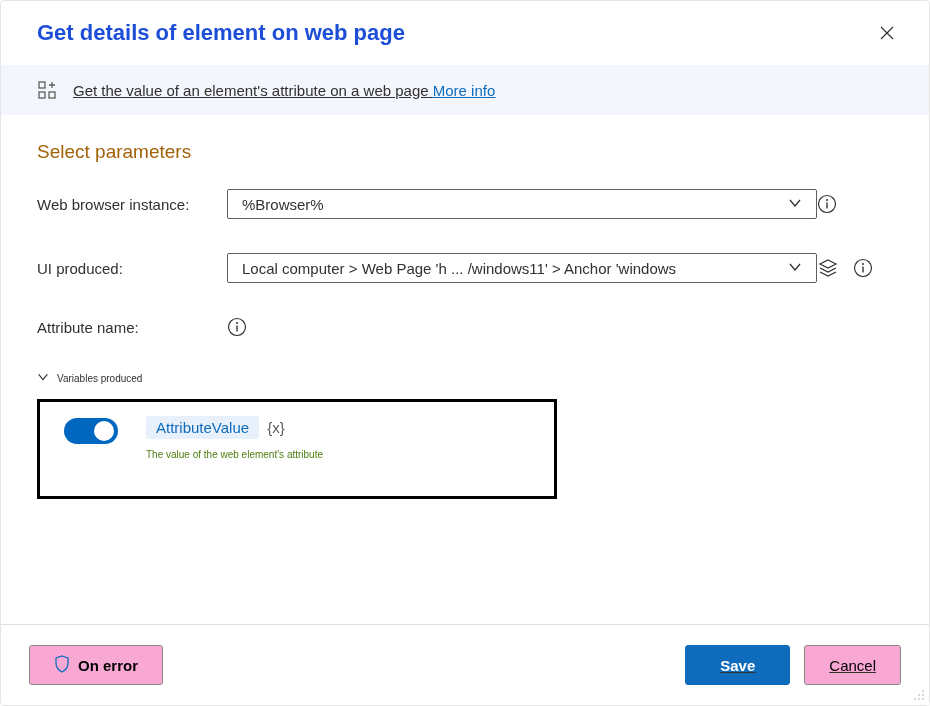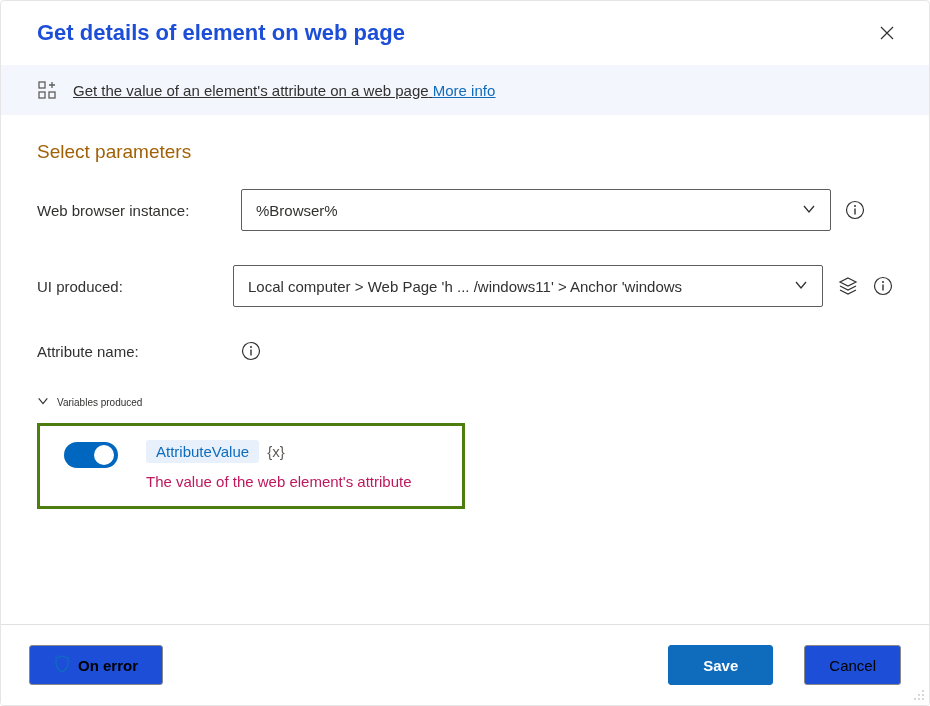--- a/index.html
+++ b/index.html
@@ -26,62 +26,62 @@
   align-items: center;
   padding: 14px 36px;
   gap: 14px;
   font-size: 15px;
 }
 .info-bar-icon { width: 22px; height: 22px; display: flex; align-items: center; color: #605e5c; }
 .info-bar-text { color: #323130; text-decoration: underline; }
 .more-info { color: #0f6cbd; text-decoration: underline; cursor: pointer; }
 .body-scroll { flex: 1; overflow-y: auto; padding: 26px 36px 10px 36px; }
 .section-title { font-size: 19px; font-weight: 400; margin-bottom: 26px; color: #a16207; }
-.param-row { display: flex; align-items: center; margin-bottom: 34px; gap: 14px; }
+.param-row { display: flex; align-items: center; margin-bottom: 34px; }
 .param-label { width: 190px; font-size: 15px; color: #323130; }
 .param-control {
   flex: 0 0 590px;
-  height: 42px;
+  height: 30px;
   border: 1px solid #605e5c;
   border-radius: 2px;
   display: flex;
   align-items: center;
   padding: 0 14px;
   font-size: 15px;
   background: #fff;
   cursor: pointer;
   justify-content: space-between;
   overflow: hidden;
 }
 .param-control .val { white-space: nowrap; overflow: hidden; text-overflow: clip; flex: 1; }
 .param-control .chev { margin-left: 8px; flex-shrink: 0; }
 .highlight-red { outline: 3px solid #e23b2e; outline-offset: -1px; }
 .info-icon { width: 20px; height: 20px; display: inline-flex; align-items: center; justify-content: center; color: #323130; cursor: pointer; }
 .layers-icon { width: 22px; height: 22px; display: inline-flex; align-items: center; justify-content: center; color: #323130; cursor: pointer; }
 .tail-icons { display: flex; gap: 14px; align-items: center; }
 .vars-header { display: flex; align-items: center; gap: 8px; font-size: 10px; margin-bottom: 14px; margin-top: 8px; cursor: pointer; }
 .vars-box {
-  border: 3px solid #4d7c0f;
-  padding: 14px 20px 16px 24px;
-  width: 428px;
+  border: 3px solid #000000;
+  padding: 14px 20px 36px 24px;
+  width: 520px;
 }
 .var-row { display: flex; gap: 28px; align-items: flex-start; }
 .toggle { width: 54px; height: 26px; background: #0067c0; border-radius: 14px; position: relative; cursor: pointer; flex-shrink: 0; margin-top: 2px; }
 .toggle-knob { width: 20px; height: 20px; background: #fff; border-radius: 50%; position: absolute; top: 3px; right: 4px; }
 .var-content { flex: 1; }
 .var-name-row { display: flex; align-items: center; gap: 8px; margin-bottom: 10px; }
 .var-chip { background: #e8f1fb; color: #0f6cbd; padding: 3px 10px; border-radius: 3px; font-size: 15px; cursor: pointer; }
 .var-symbol { color: #605e5c; font-size: 15px; }
-.var-desc { font-size: 15px; color: #be185d; }
+.var-desc { font-size: 10px; color: #4d7c0f; }
 .footer { border-top: 1px solid #e0e0e0; padding: 20px 28px; display: flex; align-items: center; background: #fff; }
 .footer-left { flex: 1; }
-.btn { height: 40px; padding: 8px 24px; font-size: 15px; border-radius: 3px; cursor: pointer; border: 1px solid #8a8886; background: #1d4ed8; display: inline-flex; align-items: center; gap: 8px; }
+.btn { height: 40px; padding: 8px 24px; font-size: 15px; border-radius: 3px; cursor: pointer; border: 1px solid #8a8886; background: #f9a8d4; display: inline-flex; align-items: center; gap: 8px; }
 .btn-primary { background: #0f6cbd; color: #fff; border: 1px solid #0f6cbd; font-weight: 600; padding: 0 34px; }
 .btn-onerror { font-weight: 600; }
-.footer-right { display: flex; gap: 31px; }
+.footer-right { display: flex; gap: 14px; text-decoration: underline; }
 .resize-grip { position: absolute; right: 4px; bottom: 4px; width: 14px; height: 14px; opacity: .45; }
 </style>
 </head>
 <body>
 
 <div class="dialog-header">
   <h1>Get details of element on web page</h1>
   <div class="close-btn">
     <svg width="16" height="16" viewBox="0 0 16 16" fill="none">
         <path d="M2 2 L14 14 M14 2 L2 14" stroke-width="1.2"></path>

